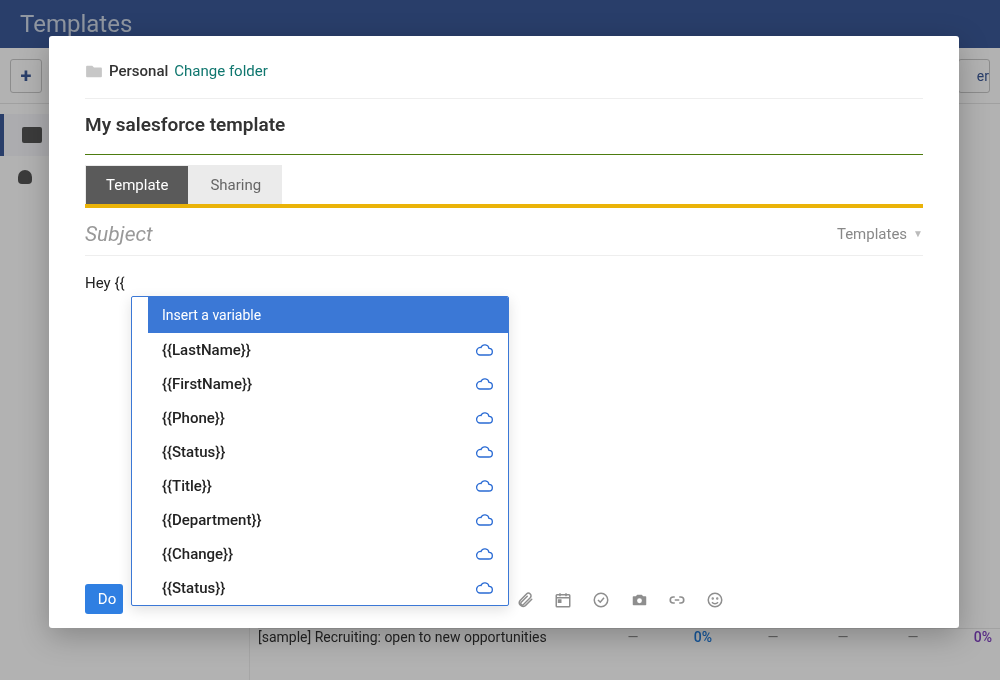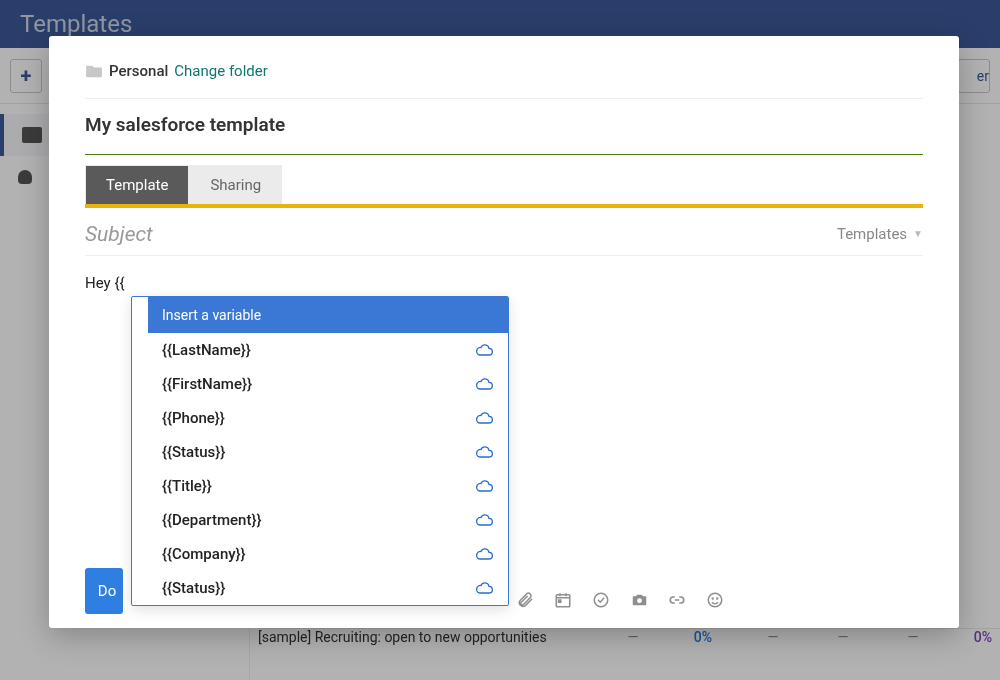--- a/index.html
+++ b/index.html
@@ -229,21 +229,21 @@
     position: absolute;
     left: 36px; right: 36px; bottom: 14px;
     display: flex;
     align-items: center;
     height: 40px;
   }
   .primary-btn {
     position: absolute;
     left: 0;
     bottom: 0;
-    height: 46px;
+    height: 30px;
     width: 38px;
     background: #2f7fe2;
     color: #fff;
     border-radius: 3px;
     font-size: 15px;
     display: flex; align-items: center; justify-content: center;
     overflow: hidden;
     padding-left: 6px;
   }
   .editor-icons {
@@ -366,21 +366,21 @@
           </div>
           <div class="var-item">
             <span>{{Department}}</span>
             <span class="cloud-icon-wrap">
               <svg width="20" height="14" viewBox="0 0 24 16" fill="none" stroke="#2a6bd4" stroke-width="1.6">
                 <path d="M7 14h11a4 4 0 0 0 0-8 5 5 0 0 0-9.6-1A4 4 0 0 0 7 14z"></path>
               </svg>
             </span>
           </div>
           <div class="var-item">
-            <span>{{Company}}</span>
+            <span>{{Change}}</span>
             <span class="cloud-icon-wrap">
               <svg width="20" height="14" viewBox="0 0 24 16" fill="none" stroke="#2a6bd4" stroke-width="1.6">
                 <path d="M7 14h11a4 4 0 0 0 0-8 5 5 0 0 0-9.6-1A4 4 0 0 0 7 14z"></path>
               </svg>
             </span>
           </div>
           <div class="var-item">
             <span>{{Status}}</span>
             <span class="cloud-icon-wrap">
               <svg width="20" height="14" viewBox="0 0 24 16" fill="none" stroke="#2a6bd4" stroke-width="1.6">

